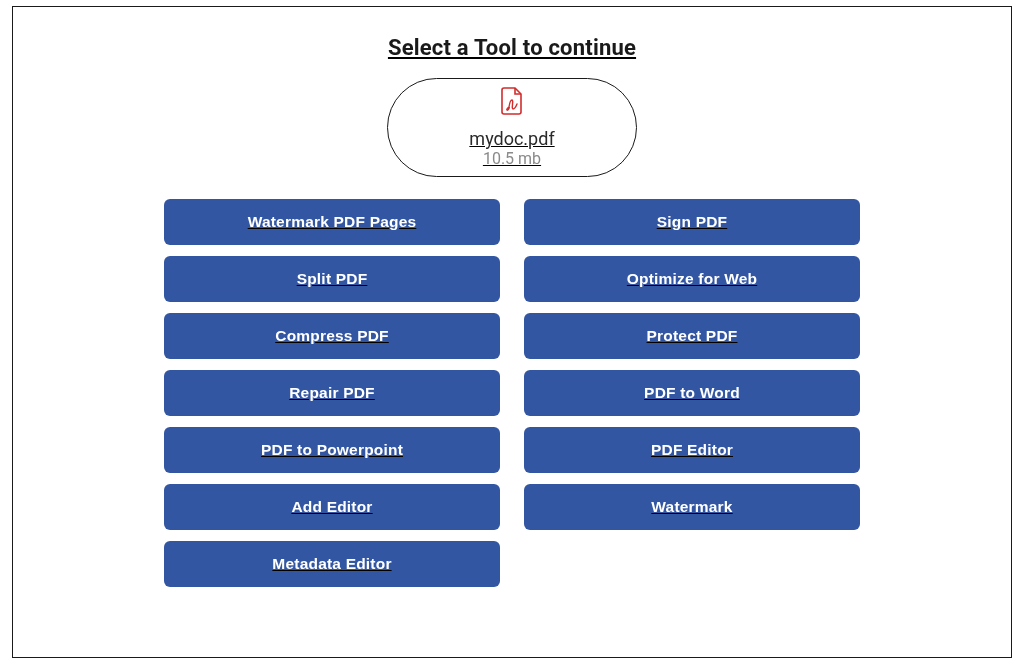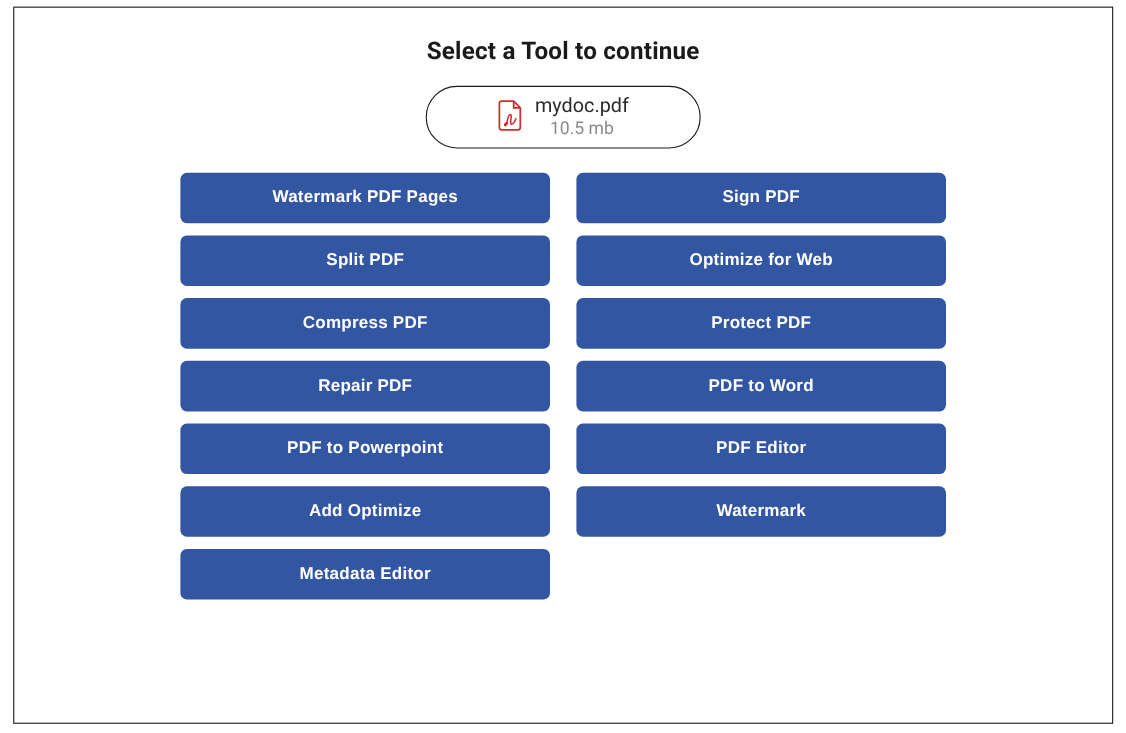--- a/index.html
+++ b/index.html
@@ -17,38 +17,40 @@
     .outer-frame {
       width: 1000px;
       height: 652px;
       margin: 6px 12px;
       border: 1.5px solid #1a1a1a;
       background: #ffffff;
       padding: 28px 20px 31px 20px;
       display: flex;
       flex-direction: column;
       align-items: center;
+      text-decoration: underline;
     }
     .page-title {
       font-size: 22px;
       font-weight: 700;
       color: #1a1a1a;
       margin-bottom: 18px;
       letter-spacing: 0.2px;
     }
     .file-pill {
       border: 1.5px solid #1a1a1a;
       border-radius: 999px;
       padding: 8px 44px 8px 44px;
       display: flex;
       align-items: center;
       gap: 10px;
       margin-bottom: 22px;
       min-width: 250px;
       justify-content: center;
+      flex-direction: column;
     }
     .file-pill svg {
       width: 24px;
       height: 28px;
       flex-shrink: 0;
     }
     .file-meta {
       display: flex;
       flex-direction: column;
       align-items: center;
@@ -111,18 +113,18 @@
     <button class="tool-button">Watermark PDF Pages</button>
     <button class="tool-button">Sign PDF</button>
     <button class="tool-button">Split PDF</button>
     <button class="tool-button">Optimize for Web</button>
     <button class="tool-button">Compress PDF</button>
     <button class="tool-button">Protect PDF</button>
     <button class="tool-button">Repair PDF</button>
     <button class="tool-button">PDF to Word</button>
     <button class="tool-button">PDF to Powerpoint</button>
     <button class="tool-button">PDF Editor</button>
-    <button class="tool-button">Add Optimize</button>
+    <button class="tool-button">Add Editor</button>
     <button class="tool-button">Watermark</button>
     <button class="tool-button">Metadata Editor</button>
   </div>
 
 </div>
 
 </body></html>

